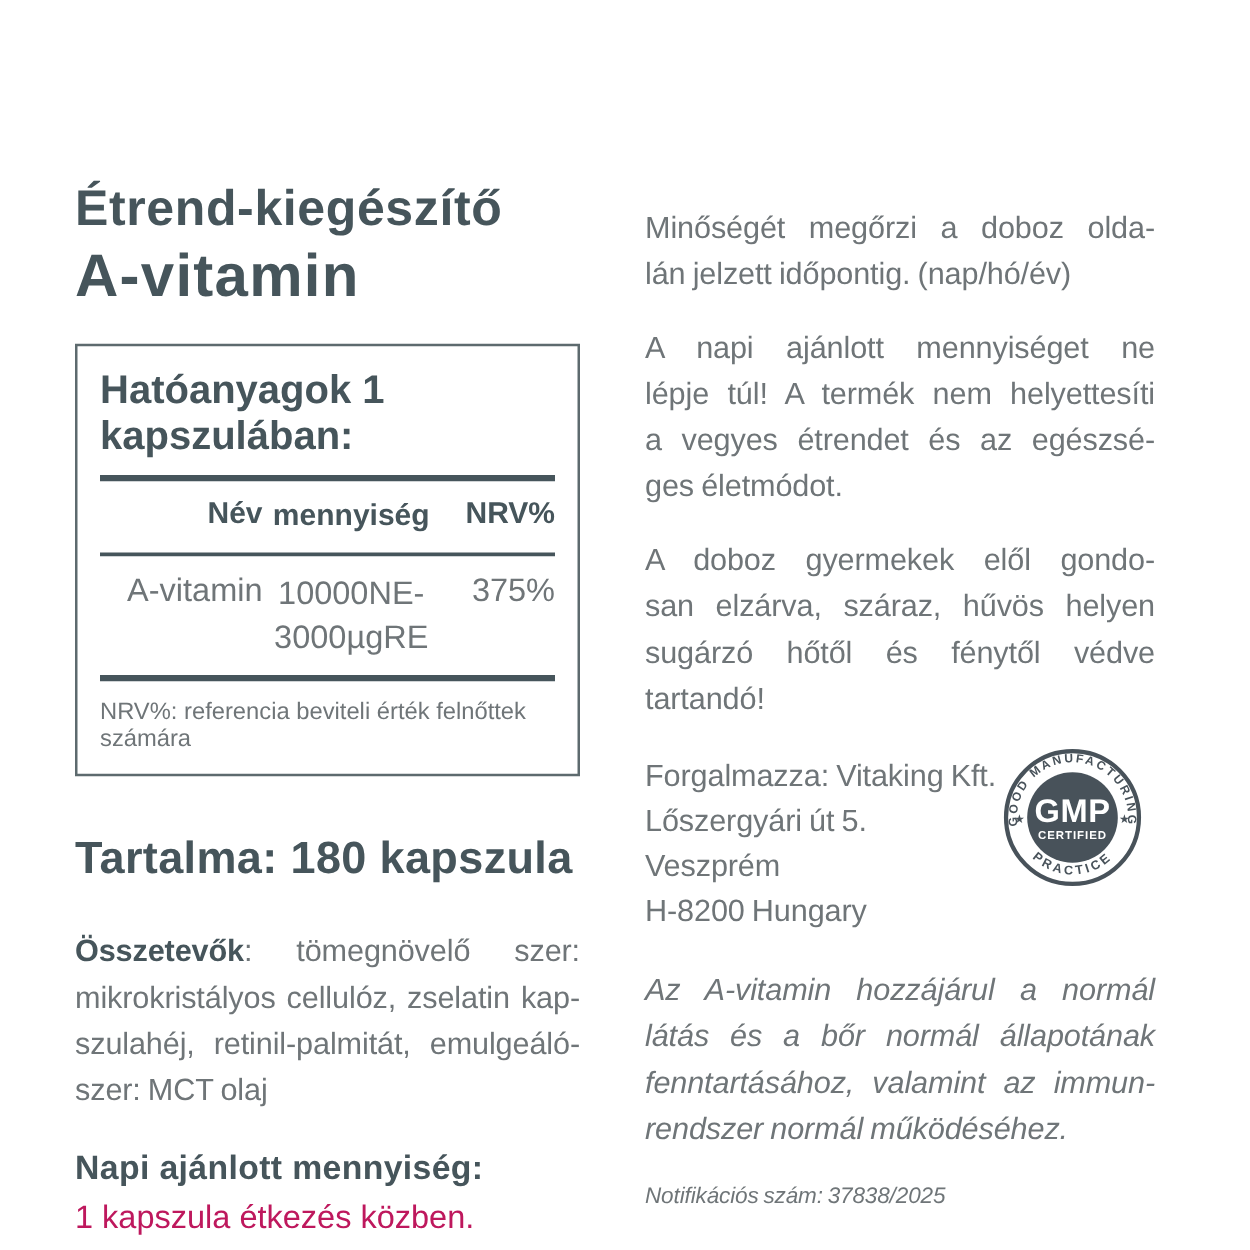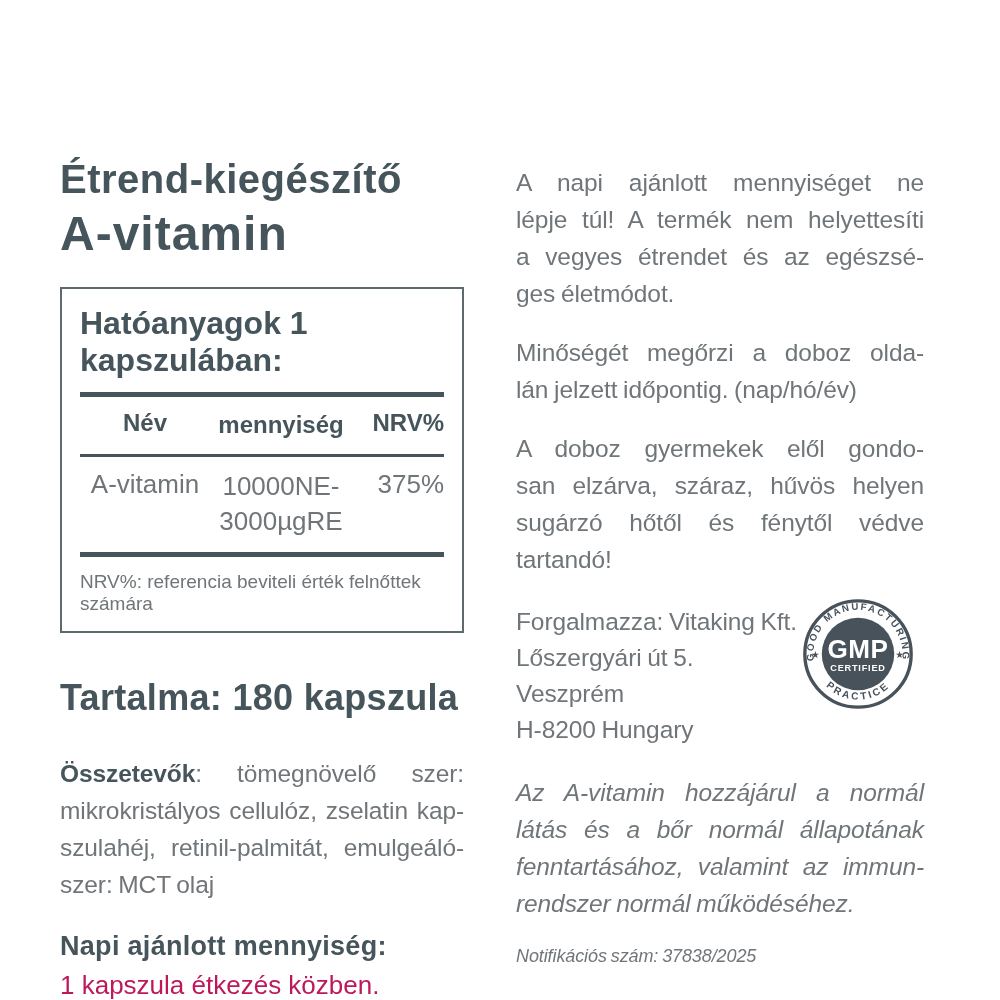--- a/index.html
+++ b/index.html
@@ -6,41 +6,41 @@
   html, body { background: #ffffff; }
   .canvas {
     position: relative;
     width: 1000px; height: 1000px;
     background: #ffffff;
     font-family: "Liberation Sans", sans-serif;
     overflow: hidden;
     color: #6f7578;
   }
   
-  .col-left { position: absolute; left: 60px; top: 156px; width: 404px; }
+  .col-left { position: absolute; left: 60px; top: 144px; width: 404px; }
   .h1 {
     font-size: 40px; font-weight: bold; color: #46555b;
     letter-spacing: 0.5px; line-height: 1.15;
   }
   .h2 {
     font-size: 48px; font-weight: bold; color: #46555b;
     letter-spacing: 1px; margin-top: 6px; line-height: 1.1;
   }
   .facts {
     margin-top: 26px;
     border: 2px solid #5d6a6e;
     padding: 16px 16px 12px 16px;
     width: 404px;
   }
   .facts-title { font-size: 32px; font-weight: bold; color: #46555b; padding-left: 2px; }
   .rule { background: #46555b; margin: 13px 2px 12px 2px; }
   .rule.thick { height: 5px; }
   .rule.thin  { height: 3px; }
   .trow { display: flex; align-items: flex-start; padding: 0 2px; }
-  .c-name   { width: 130px; text-align: center; }
+  .c-name   { width: 130px; text-align: right; }
   .c-amount { flex: 1; text-align: center; white-space: pre-line; line-height: 1.35; }
   .c-nrv    { width: 92px; text-align: right; }
   .thead span { font-size: 24px; font-weight: bold; color: #46555b; }
   .tbody span { font-size: 26px; color: #6f7578; }
   .facts-footnote { font-size: 19px; color: #6f7578; padding: 2px 2px 4px 2px; }
   .contents {
     margin-top: 44px;
     font-size: 36px; font-weight: bold; color: #46555b; letter-spacing: 0.3px;
   }
   .body-txt { font-size: 24.5px; line-height: 37px; letter-spacing: -0.1px; word-spacing: -1px; }
@@ -100,28 +100,28 @@
     </div>
 
     <div class="daily">
       <div class="daily-h">Napi ajánlott mennyiség:</div>
       <div class="daily-t">1 kapszula étkezés közben.</div>
     </div>
   </div>
 
   <div class="col-right body-txt">
     <div class="para">
+      <span class="jl">Minőségét megőrzi a doboz olda-</span>
+      <span class="ll">lán jelzett időpontig. (nap/hó/év)</span>
+    </div>
+    <div class="para">
       <span class="jl">A napi ajánlott mennyiséget ne
 lépje túl! A termék nem helyettesíti
 a vegyes étrendet és az egészsé-</span>
       <span class="ll">ges életmódot.</span>
-    </div>
-    <div class="para">
-      <span class="jl">Minőségét megőrzi a doboz olda-</span>
-      <span class="ll">lán jelzett időpontig. (nap/hó/év)</span>
     </div>
     <div class="para">
       <span class="jl">A doboz gyermekek elől gondo-
 san elzárva, száraz, hűvös helyen
 sugárzó hőtől és fénytől védve</span>
       <span class="ll">tartandó!</span>
     </div>
     <div class="address">Forgalmazza: Vitaking Kft.
 Lőszergyári út 5.
 Veszprém

